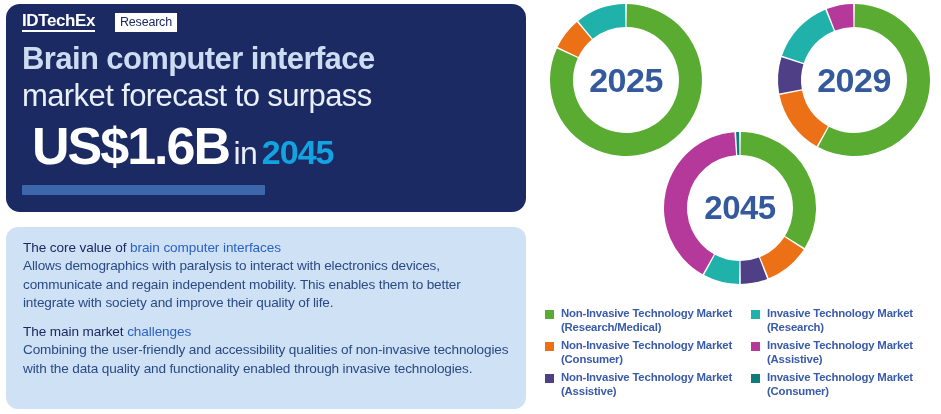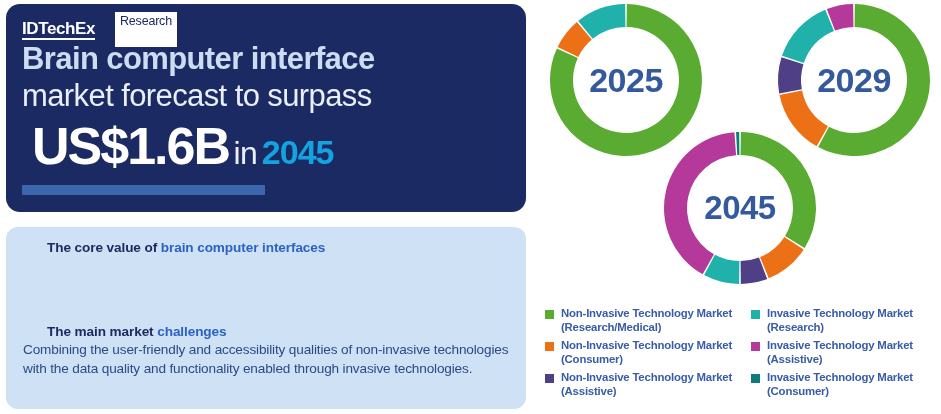--- a/index.html
+++ b/index.html
@@ -16,21 +16,21 @@
     position:absolute;left:6px;top:4px;width:520px;height:208px;
     background:#1b2a62;border-radius:14px;overflow:hidden;
   }
   .logo-row{position:absolute;left:16px;top:8px;display:flex;align-items:center;gap:20px;}
   .logo-mark{
     color:#ffffff;font-weight:bold;font-size:17px;letter-spacing:-0.4px;
     border-bottom:2px solid #ffffff;padding-bottom:0px;line-height:18px;
   }
   .logo-tag{
     background:#ffffff;color:#1b2a62;font-size:12.5px;line-height:12px;
-    padding:3px 5px 20px 5px;font-weight:normal;letter-spacing:-0.2px;
+    padding:3px 5px 4px 5px;font-weight:normal;letter-spacing:-0.2px;
   }
   .hero-l1{
     position:absolute;left:16px;top:37px;
     font-size:31px;font-weight:bold;color:#ccdcf1;letter-spacing:-0.6px;
     line-height:36px;white-space:nowrap;
   }
   .hero-l2{
     position:absolute;left:16px;top:74px;
     font-size:31px;font-weight:normal;color:#e8eff8;letter-spacing:-0.6px;
     line-height:36px;white-space:nowrap;
@@ -46,22 +46,22 @@
     position:absolute;left:16px;top:181px;width:243px;height:10px;
     background:#3d67ad;border-radius:1px;
   }
 
   
   .info{
     position:absolute;left:6px;top:227px;width:520px;height:182px;
     background:#cfe1f5;border-radius:12px;overflow:hidden;
   }
   .info-h{
-    position:absolute;left:17px;font-size:13.6px;font-weight:bold;
-    color:#1b2a62;line-height:17px;white-space:nowrap;letter-spacing:-0.1px;margin-left:24px;
+    position:absolute;left:17px;font-size:13.6px;font-weight:normal;
+    color:#1b2a62;line-height:17px;white-space:nowrap;letter-spacing:-0.1px;
   }
   .info-h .hl{color:#2b62c4;}
   .info-p{
     position:absolute;left:17px;width:492px;font-size:13.6px;font-weight:normal;
     color:#2a4a86;line-height:18.5px;letter-spacing:-0.15px;
   }
   .h1{top:12px;} .p1{top:30px;}
   .h2{top:96px;} .p2{top:114px;}
 
   
@@ -113,20 +113,21 @@
     </div>
 
     <div class="accent-bar"></div>
   </div>
 
   <div class="info">
 
     <div class="info-h h1">
       <span>The core value of </span><span class="hl">brain computer interfaces</span>
     </div>
+    <div class="info-p p1">Allows demographics with paralysis to interact with electronics devices, communicate and regain independent mobility. This enables them to better integrate with society and improve their quality of life.</div>
 
     <div class="info-h h2">
       <span>The main market </span><span class="hl">challenges</span>
     </div>
     <div class="info-p p2">Combining the user-friendly and accessibility qualities of non-invasive technologies with the data quality and functionality enabled through invasive technologies.</div>
   </div>
 
   <div class="charts">
     <div class="donut d2025">
       <svg viewBox="0 0 156 156" width="156" height="156">

